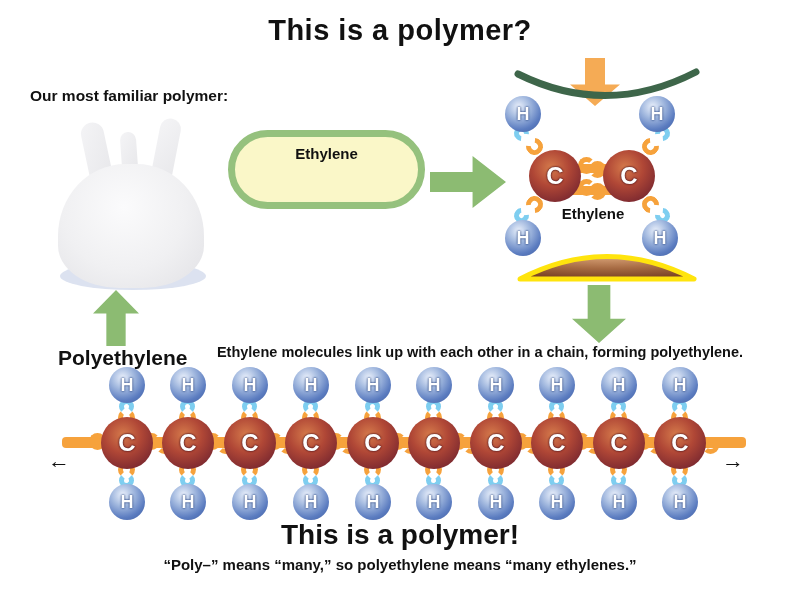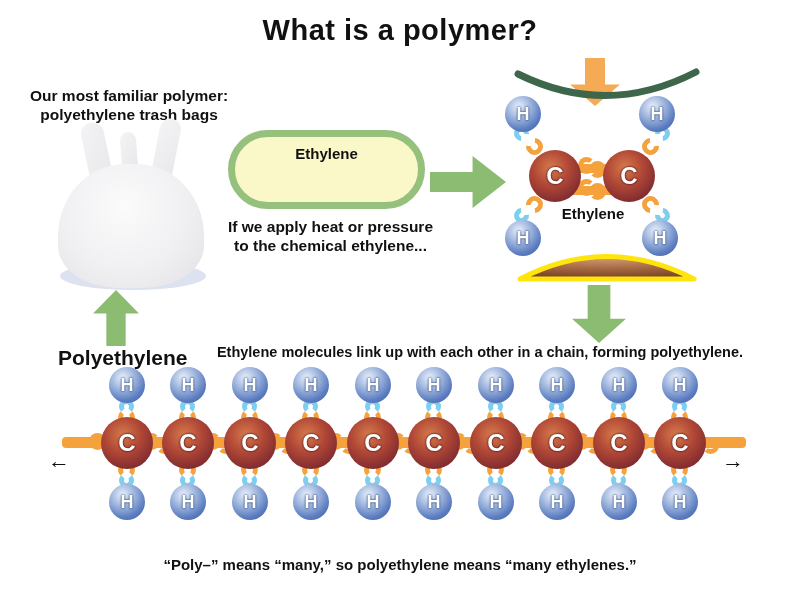--- a/index.html
+++ b/index.html
@@ -79,44 +79,39 @@
   .outro-heading { left:0; right:0; top:519px; text-align:center;
     font-size:28px; font-weight:800; }
   .outro-subtext { left:0; right:0; top:556px; text-align:center;
     font-size:15px; font-weight:600; }
 </style>
 </head>
 <body>
 
 <div id="stage">
 
-  <div class="abs page-title txt">What is a polymer?</div>
+  <div class="abs page-title txt">This is a polymer?</div>
 
   <div class="abs intro">
     <div class="txt">Our most familiar polymer:</div>
-    <div class="txt">polyethylene trash bags</div>
   </div>
 
   <div class="abs" style="left:55px;top:120px;width:152px;height:172px">
     <div class="bag-part bag-shadow"></div>
     <div class="bag-part bag-handle" style="left:30px;top:2px;width:23px;height:62px;transform:rotate(-12deg)"></div>
     <div class="bag-part bag-handle" style="left:66px;top:12px;width:16px;height:42px;transform:rotate(-4deg)"></div>
     <div class="bag-part bag-handle" style="left:100px;top:-2px;width:21px;height:72px;transform:rotate(11deg)"></div>
     <div class="bag-part bag-body"></div>
   </div>
 
   <div class="abs arrow-up" style="left:93px;top:290px;width:46px;height:56px"></div>
   <div class="abs poly-label txt">Polyethylene</div>
 
   <div class="abs pill">
     <div class="pill-name txt">Ethylene</div>
-  </div>
-  <div class="abs pill-caption">
-    <div class="txt">If we apply heat or pressure</div>
-    <div class="txt">to the chemical ethylene...</div>
   </div>
 
   <div class="abs arrow-right" style="left:430px;top:156px;width:76px;height:52px"></div>
 
   <div class="abs arrow-down-orange" style="left:570px;top:58px;width:50px;height:48px;z-index:1"></div>
   <svg class="abs" style="left:512px;top:66px;z-index:2" width="190" height="48">
     <path d="M6,8 Q95,52 184,6" fill="none" stroke="#3e664a" stroke-width="7" stroke-linecap="round"></path>
   </svg>
 
   <div class="abs ring b gap-b" style="left:514px;top:126px;transform:rotate(-40deg)"></div>
@@ -251,15 +246,16 @@
       <div class="abs ring o gap-b" style="left: 671px; top: 461px;"></div>
       <div class="abs ring b gap-t" style="left: 672px; top: 473px;"></div>
       <div class="abs atom atom-h" style="left: 662px; top: 367px;">H</div>
       <div class="abs atom atom-c" style="left: 654px; top: 417px;">C</div>
       <div class="abs atom atom-h" style="left: 662px; top: 484px;">H</div>
     </div>
 
   <div class="abs end-arrow txt" style="left:48px;top:448px">←</div>
   <div class="abs end-arrow txt" style="left:722px;top:448px">→</div>
 
+  <div class="abs outro-heading txt">This is a polymer!</div>
   <div class="abs outro-subtext txt">“Poly–” means “many,” so polyethylene means “many ethylenes.”</div>
 
 </div>
 
 </body></html>

